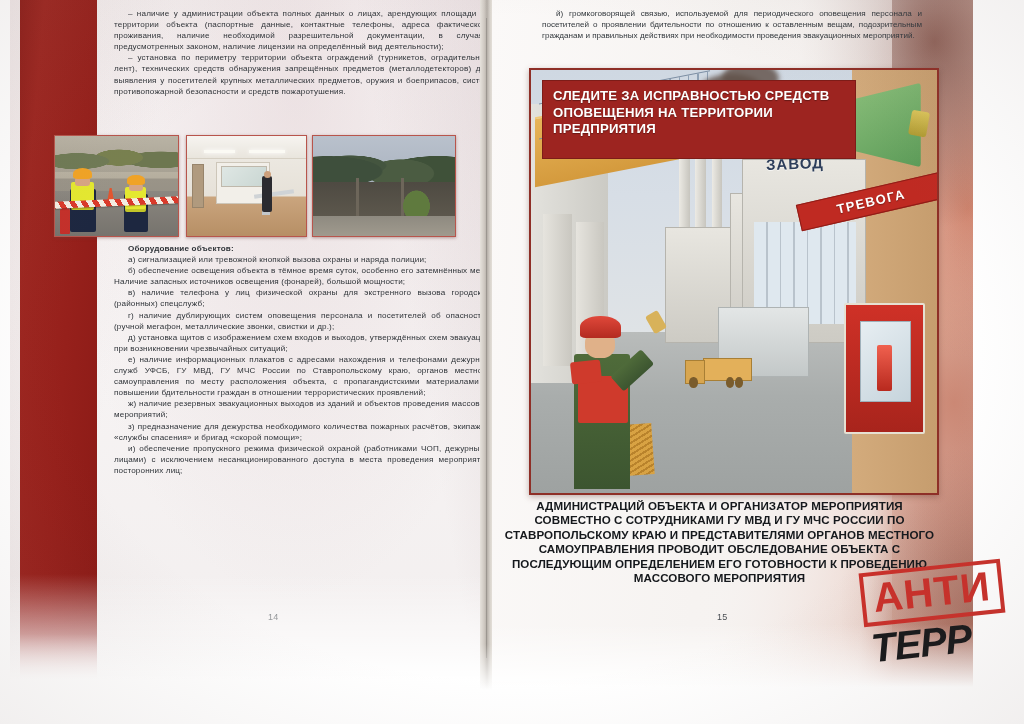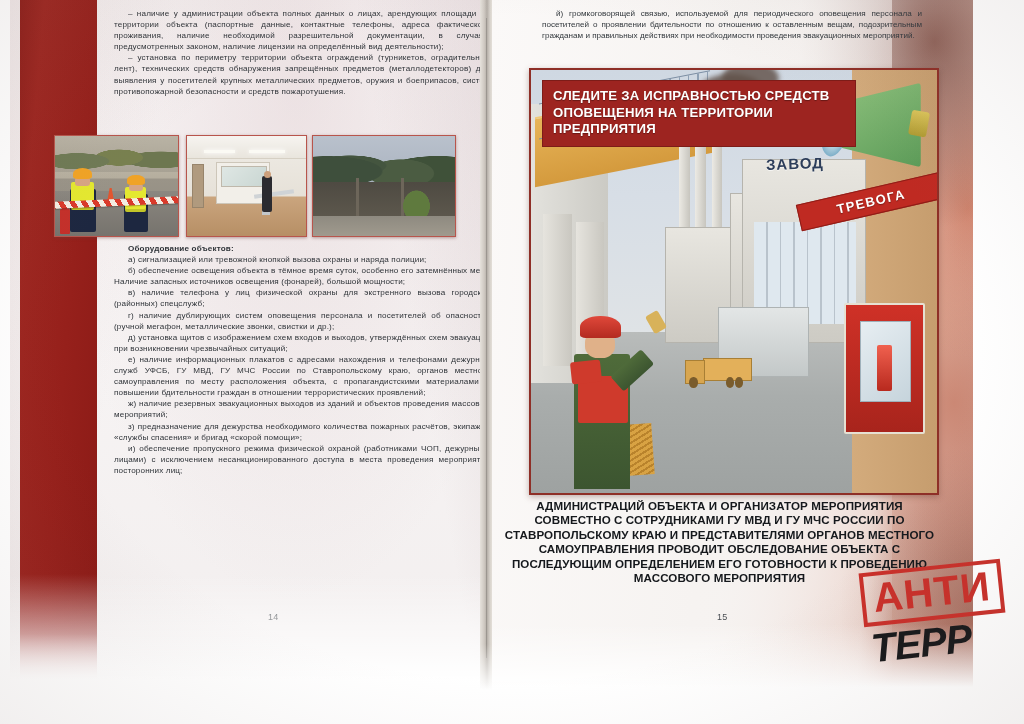--- a/index.html
+++ b/index.html
@@ -163,21 +163,21 @@
   
   .poster{
     position:absolute;left:529px;top:68px;width:406px;height:423px;
     border:2.5px solid #8e2f27;background:#cfa97e;overflow:hidden;
     box-shadow:0 2px 6px rgba(90,45,40,.35);
   }
   .poster-inner{position:absolute;inset:0;background:#d8b48a;}
   .poster-headline{
     position:absolute;left:11px;top:10px;width:292px;
     background:#9d2420;border:1px solid #7d1c18;
-    padding:7px 10px 8px 10px;
+    padding:7px 10px 20px 10px;
     color:#fff;font-weight:bold;font-size:13.2px;line-height:16.5px;
     letter-spacing:.2px;text-transform:uppercase;
     text-shadow:0 1px 1px rgba(0,0,0,.35);
     z-index:6;
   }
   
   .ill-sky{position:absolute;left:0;right:0;top:0;height:62%;
     background:linear-gradient(#cfd8e2 0%,#d7dee6 48%,#dfe3e6 100%);}
   .ill-ground{position:absolute;left:0;right:0;top:62%;bottom:0;
     background:linear-gradient(#b9bcbb 0%,#a9adac 40%,#9ea2a1 100%);}

